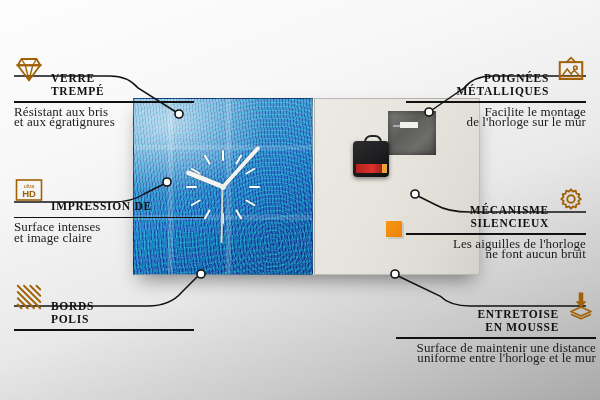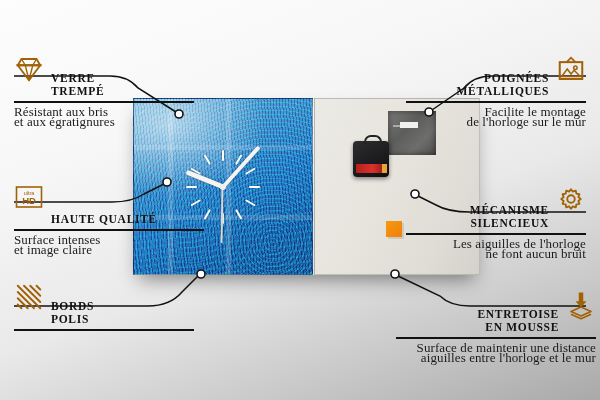--- a/index.html
+++ b/index.html
@@ -179,21 +179,21 @@
   <div class="callout left" style="left:14px;top:168px;width:190px;">
     <div class="head">
       <span class="ico">
         <svg viewBox="0 0 30 30">
             <rect x="2.5" y="5" width="25" height="20" fill="none" stroke="currentColor" stroke-width="1.6"></rect>
             <text x="15" y="13.2" font-family="Liberation Sans, sans-serif" font-size="5.4" text-anchor="middle" fill="currentColor">ultra</text>
             <text x="15" y="22" font-family="Liberation Sans, sans-serif" font-size="9.5" font-weight="bold" text-anchor="middle" fill="currentColor">HD</text>
           </svg>
       </span>
       <span class="title">
-        <br><span>HAUTE QUALITÉ</span>
+        <span>IMPRESSION DE</span><br>
       </span>
     </div>
     <div class="rule"></div>
     <div class="sub">
       <span>Surface intenses</span><br><span>et image claire</span>
     </div>
   </div>
 
   <div class="callout left" style="left:14px;top:268px;">
     <div class="head">
@@ -255,17 +255,17 @@
       <span class="ico">
         <svg viewBox="0 0 24 24">
             <path d="M10.2 2h3.6v7h2.6L12 14 7.6 9h2.6z" fill="currentColor"></path>
             <path d="M12 13.6l8 3.6-8 3.6-8-3.6z" fill="none" stroke="currentColor" stroke-width="1.4" stroke-linejoin="round"></path>
             <path d="M4 19.4l8 3.6 8-3.6" fill="none" stroke="currentColor" stroke-width="1.4" stroke-linejoin="round"></path>
           </svg>
       </span>
     </div>
     <div class="rule"></div>
     <div class="sub">
-      <span>Surface de maintenir une distance</span><br><span>aiguilles entre l'horloge et le mur</span>
+      <span>Surface de maintenir une distance</span><br><span>uniforme entre l'horloge et le mur</span>
     </div>
   </div>
 
 </div>
 
 </body></html>

